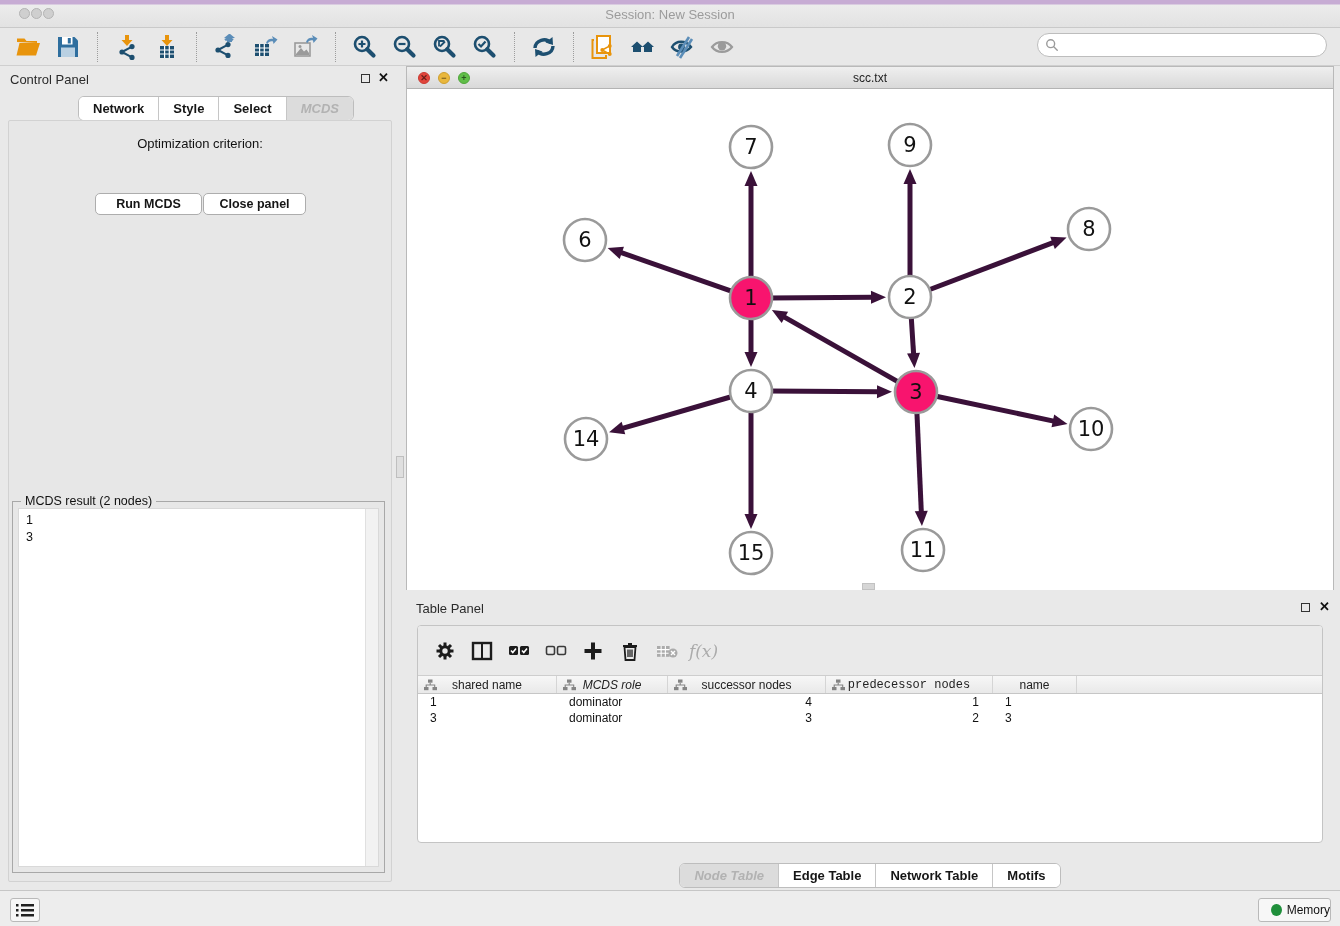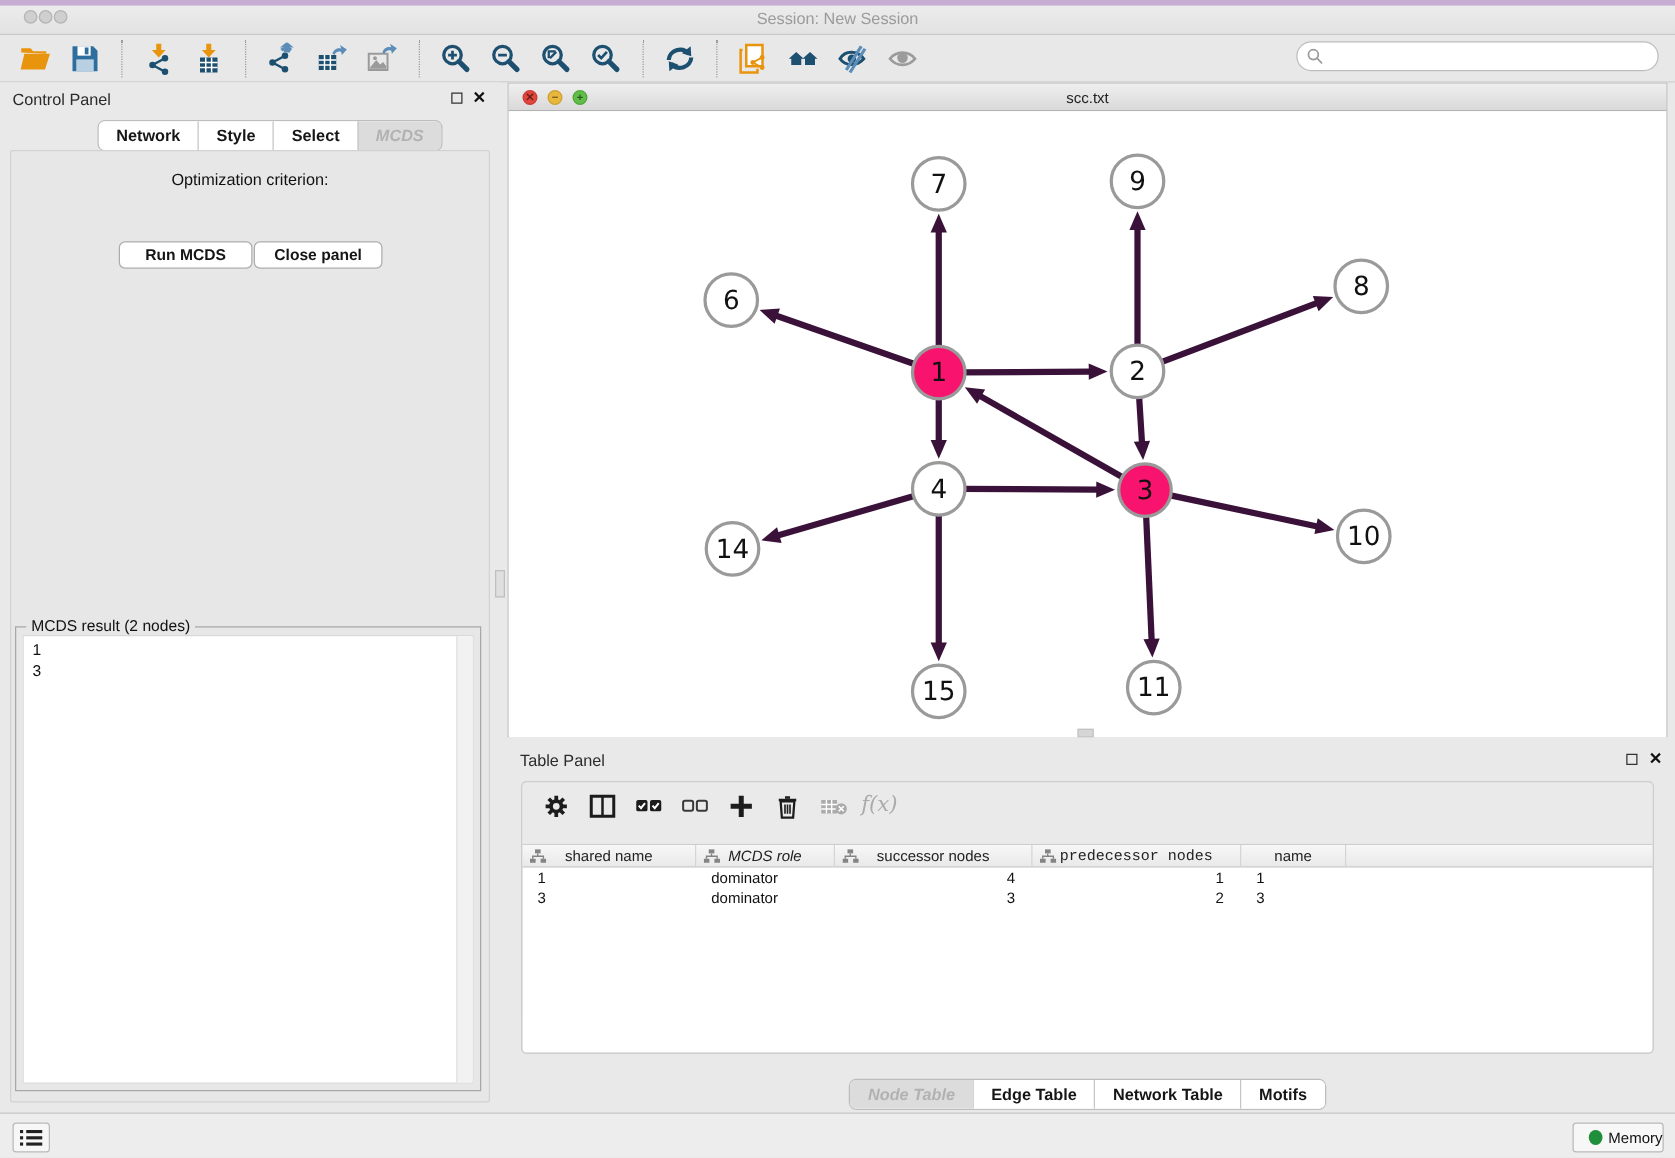--- a/index.html
+++ b/index.html
@@ -66,21 +66,21 @@
     font-size:9px; line-height:11px; text-align:center; color:rgba(0,0,0,.55); font-weight:bold; }
   .net-title { position:absolute; top:4px; left:0; width:100%; text-align:center; font-size:12px; color:#222; }
   .net-canvas { position:absolute; left:0; top:22px; width:926px; height:501px; background:#fff; }
   .canvas-grip { position:absolute; left:455px; bottom:-1px; width:13px; height:7px; background:#D6D6D6; border:1px solid #C2C2C2; }
 
   
   .table-panel { position:absolute; left:406px; top:595px; width:928px; height:295px; background:#E9E9E9; }
   .tp-container { position:absolute; left:11px; top:30px; width:906px; height:218px;
     border:1px solid #C4C4C4; border-radius:4px; background:#fff; overflow:hidden; }
   .tp-toolbar { height:49px; background:#EAEAEA; display:flex; align-items:center; padding-left:8px; }
-  .tt-btn { width:37px; height:34px; display:flex; align-items:flex-start; justify-content:center; }
+  .tt-btn { width:37px; height:34px; display:flex; align-items:center; justify-content:center; }
   .tt-btn svg { width:22px; height:22px; }
   .tt-fx { font-family:"DejaVu Serif", serif; font-style:italic; font-size:17px; color:#ABABAB; }
   .tbl-header { display:flex; height:19px; background:linear-gradient(#F7F7F7,#E9E9E9);
     border-top:1px solid #CECECE; border-bottom:1px solid #C6C6C6; }
   .tbl-hcell { position:relative; display:flex; align-items:center; justify-content:center;
     font-size:12px; color:#222; border-right:1px solid #D5D5D5; height:100%; }
   .tbl-hicon { position:absolute; left:6px; top:3px; }
   .tbl-row { display:flex; height:16px; }
   .tbl-cell { font-size:12px; color:#111; height:16px; line-height:16px; overflow:hidden; }
   .al-left  { text-align:left;  padding-left:12px; }

